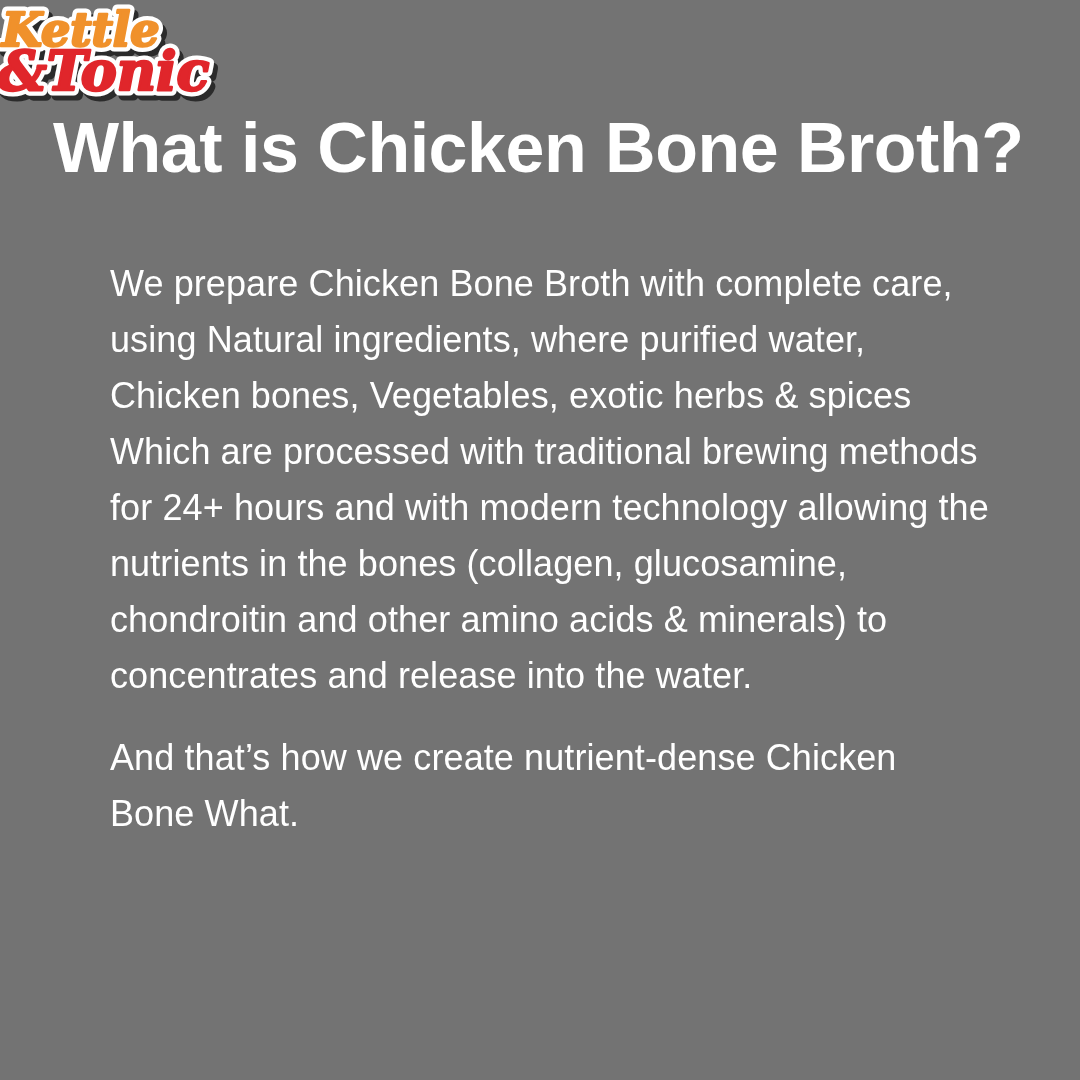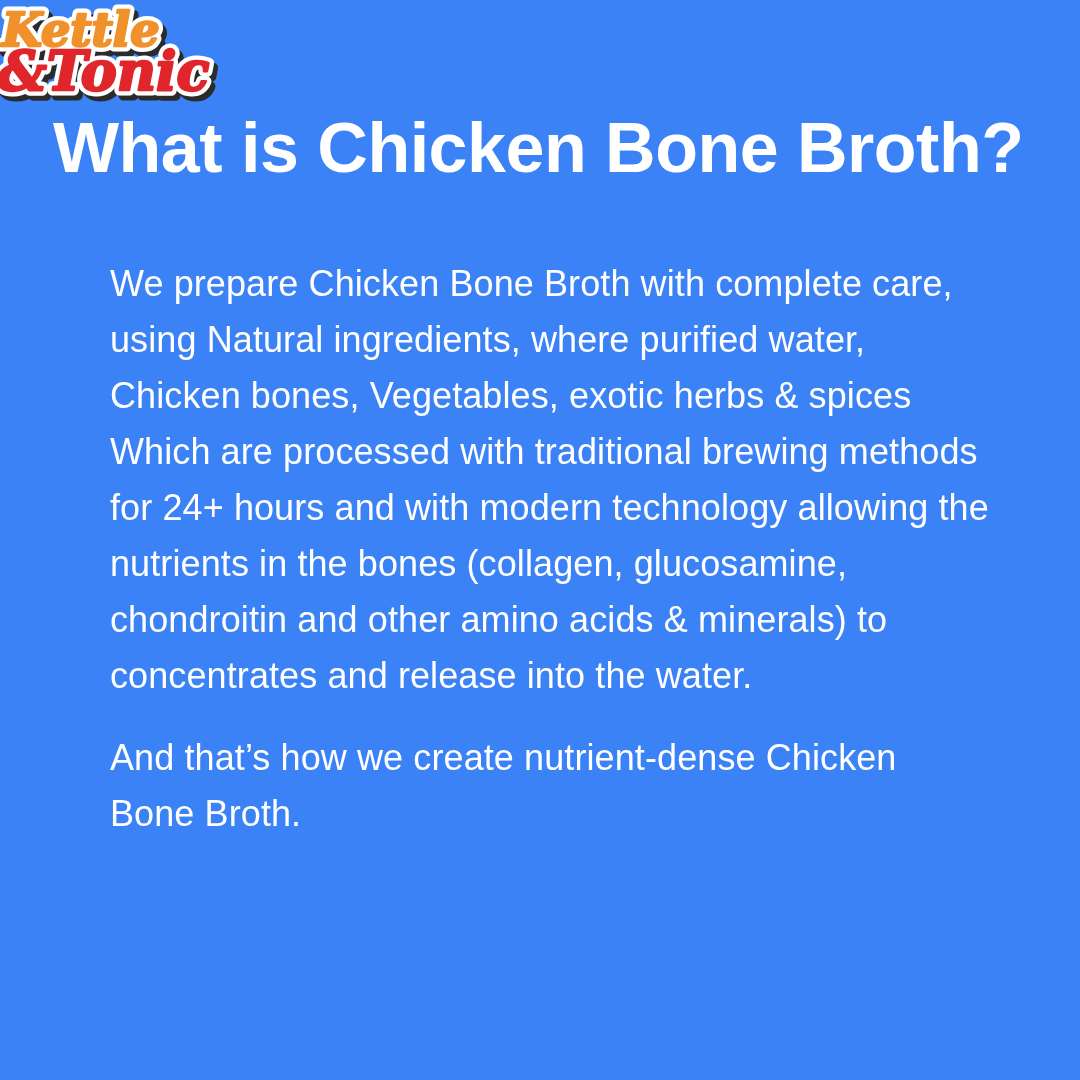--- a/index.html
+++ b/index.html
@@ -11,21 +11,21 @@
     width: 1080px;
     height: 1080px;
     overflow: hidden;
     font-family: "Liberation Sans", sans-serif;
   }
 
   #poster {
     position: relative;
     width: 1080px;
     height: 1080px;
-    background: #3b82f6;
+    background: #737373;
     box-sizing: border-box;
     overflow: hidden;
   }
 
   
   #brand-logo {
     position: absolute;
     left: -6px;
     top: 2px;
     width: 215px;
@@ -111,16 +111,16 @@
         <use href="#kettle-glyph" fill="#F0912B" stroke="#F0912B" stroke-width="2.5" stroke-linejoin="round"></use>
         <use href="#tonic-glyph" fill="#E0262B" stroke="#E0262B" stroke-width="2.5" stroke-linejoin="round"></use>
       </g>
     </svg>
   </div>
 
   <h1 id="page-title">What is Chicken Bone Broth?</h1>
 
   <div id="body-copy">
     <p class="paragraph">We prepare Chicken Bone Broth with complete care, using Natural ingredients, where purified water, Chicken bones, Vegetables, exotic herbs &amp; spices Which are processed with traditional brewing methods for 24+ hours and with modern technology allowing the nutrients in the bones (collagen, glucosamine, chondroitin and other amino acids &amp; minerals) to concentrates and release into the water.</p>
-    <p class="paragraph">And that’s how we create nutrient-dense Chicken Bone Broth.</p>
+    <p class="paragraph">And that’s how we create nutrient-dense Chicken Bone What.</p>
   </div>
 
 </div>
 
 </body></html>

